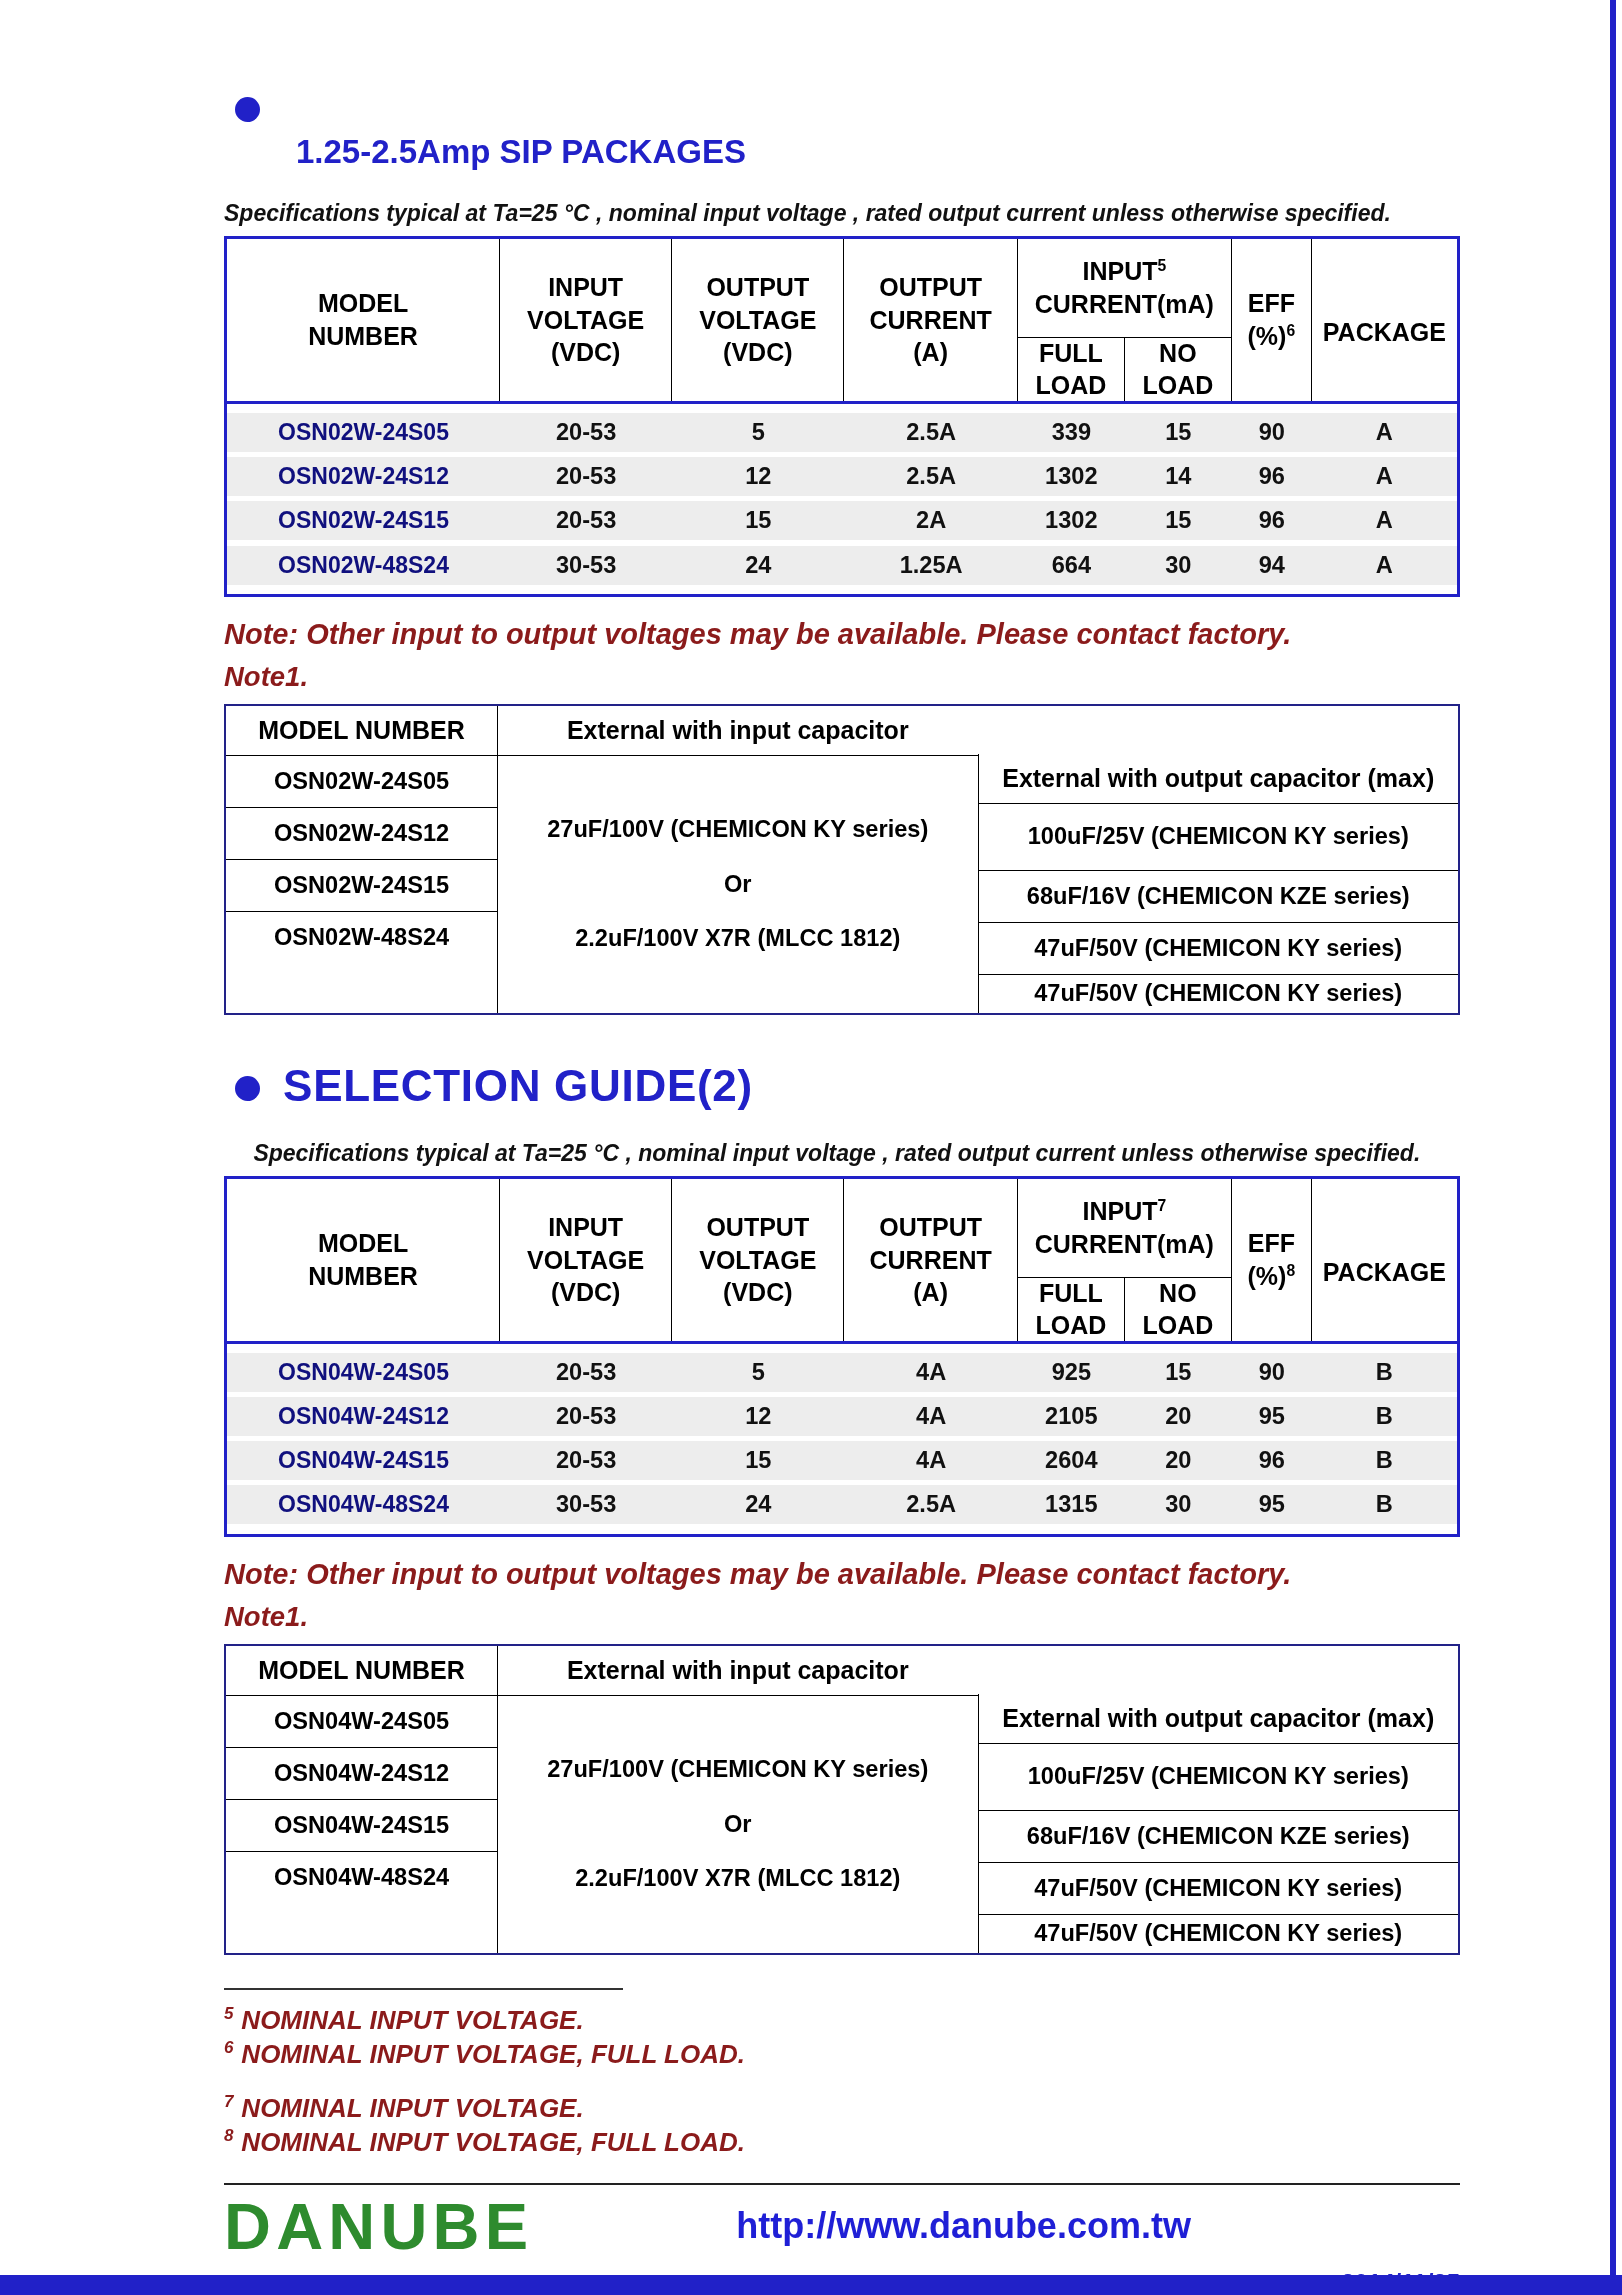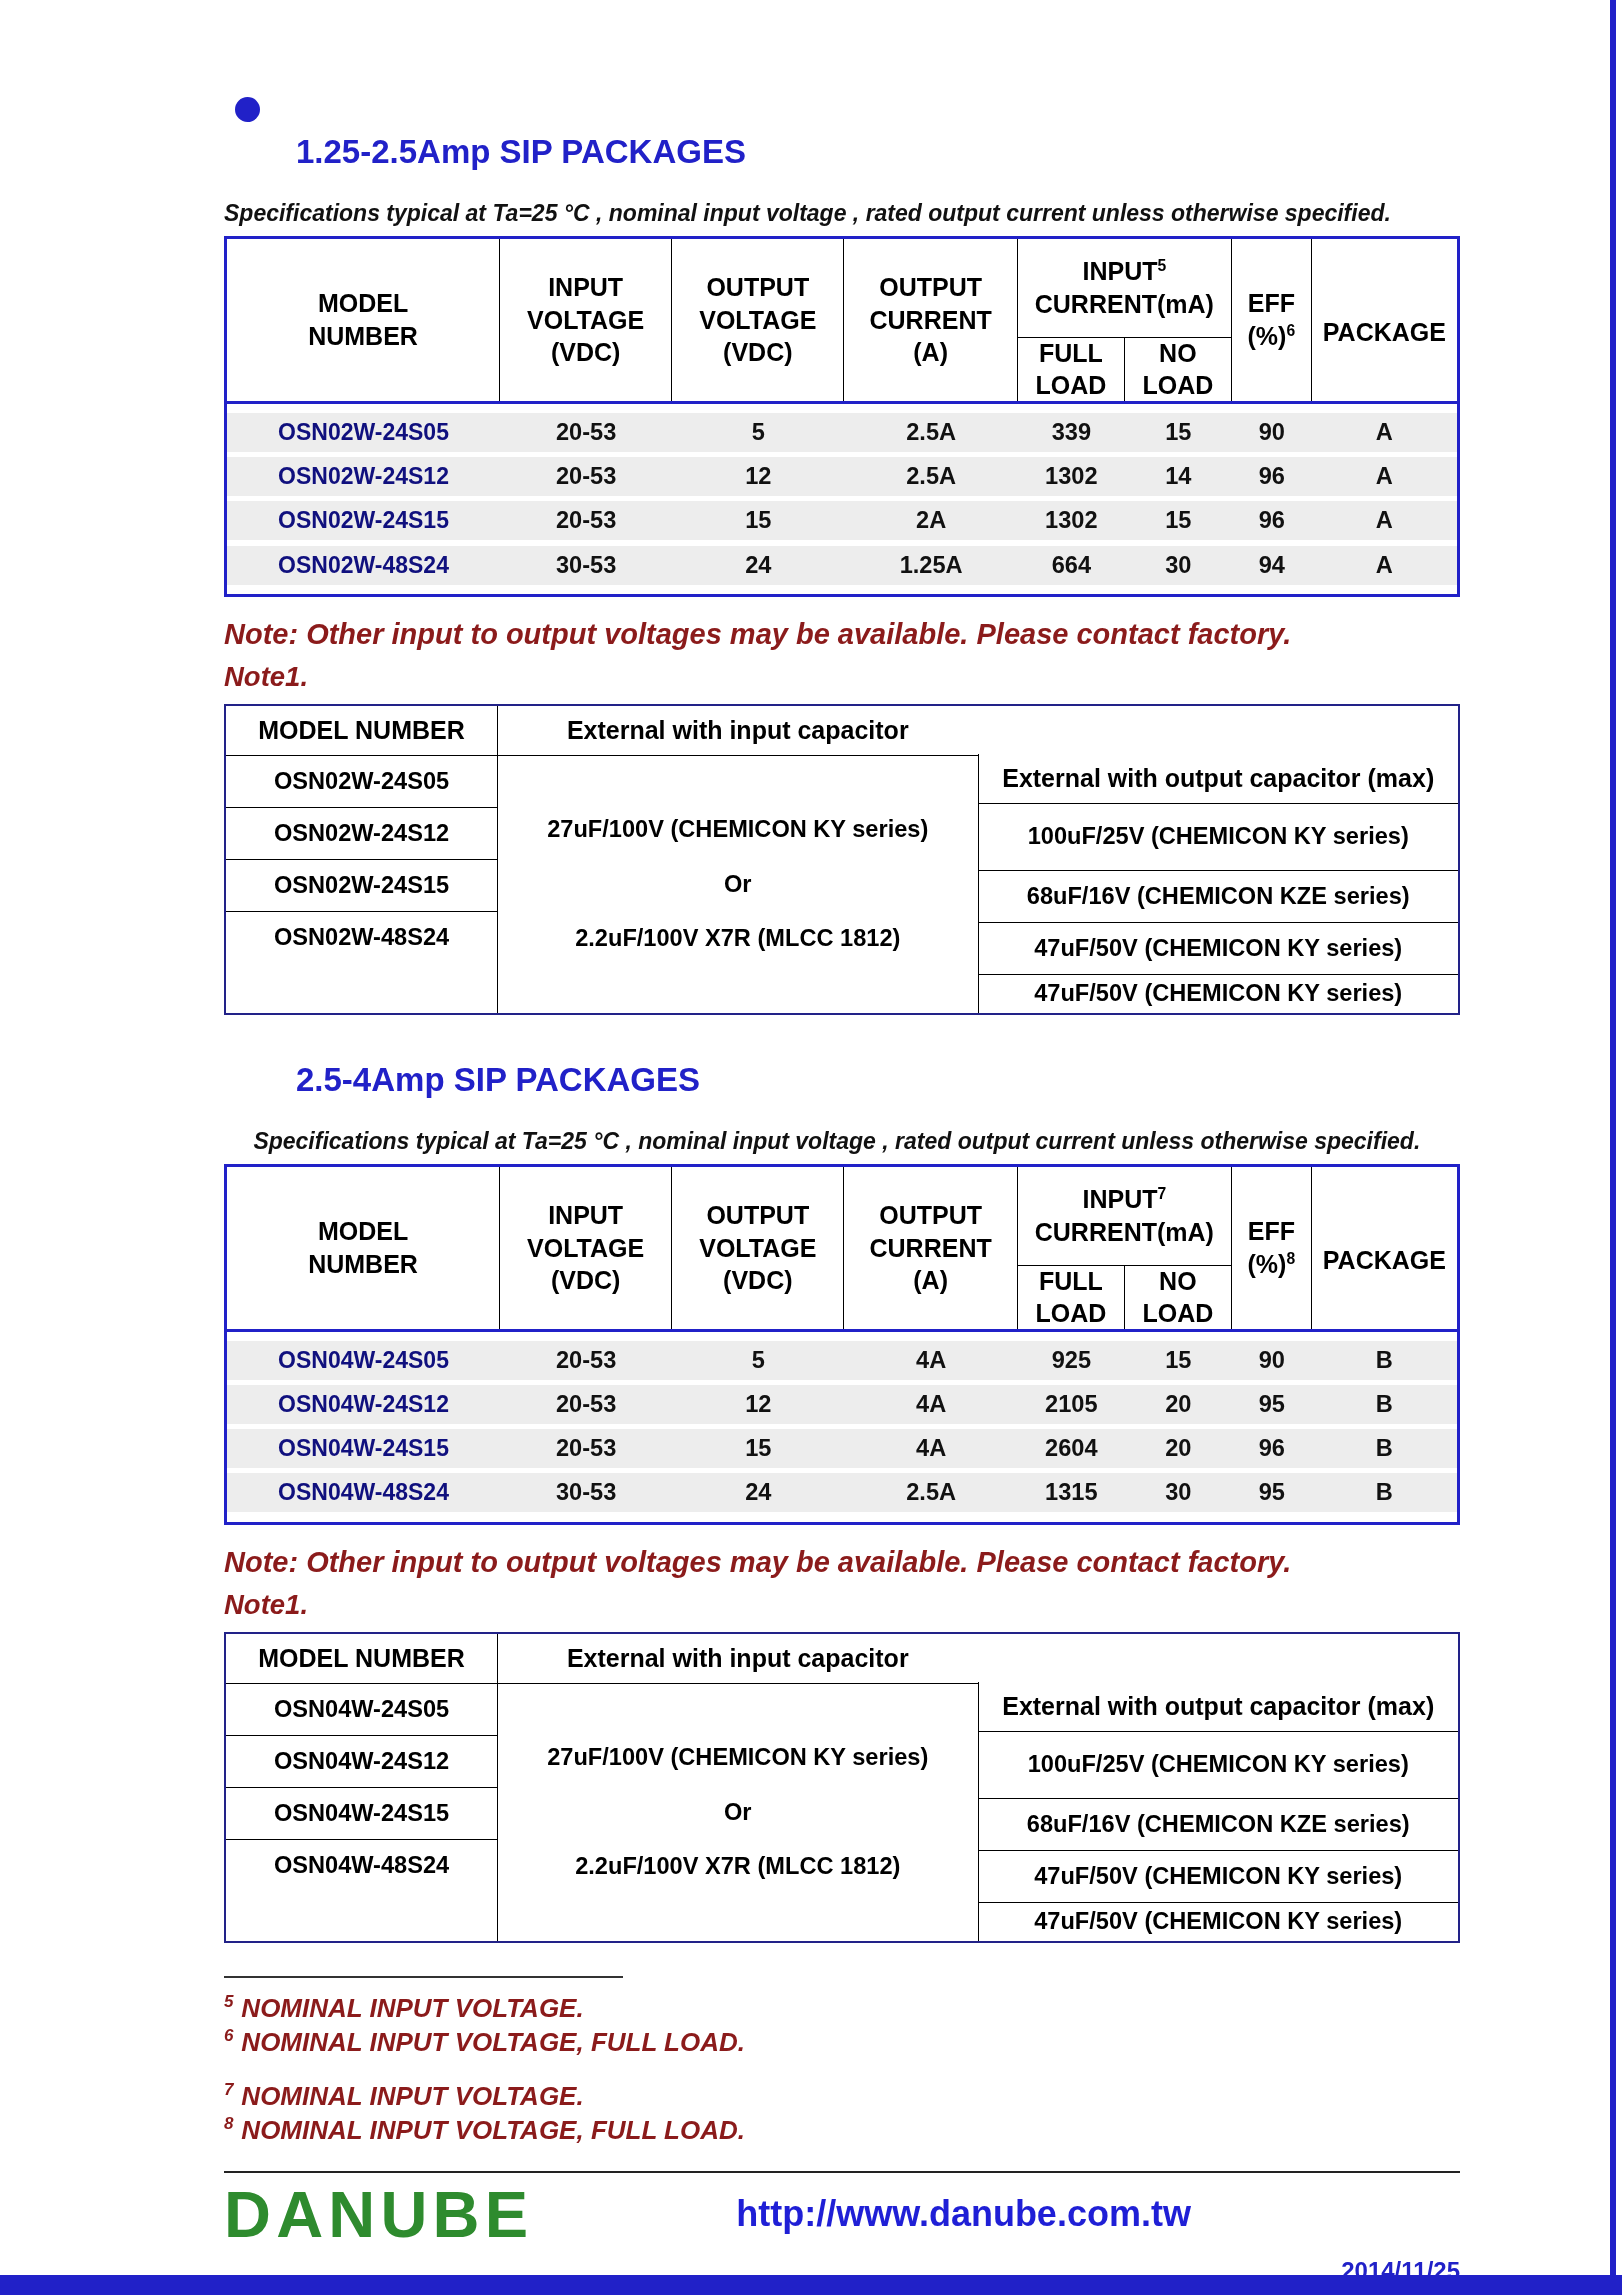--- a/index.html
+++ b/index.html
@@ -189,21 +189,24 @@
           <div class="chead">External with output capacitor (max)</div>
           <div class="ccell r1">100uF/25V (CHEMICON KY series)</div>
           <div class="ccell r2">68uF/16V (CHEMICON KZE series)</div>
           <div class="ccell r3">47uF/50V (CHEMICON KY series)</div>
           <div class="ccell r4">47uF/50V (CHEMICON KY series)</div>
         </div>
       </div>
     </div>
 
     <div class="section2">
-      <div class="subtitle">2.5-4Amp SIP PACKAGES</div>
+      <div class="h1row">
+        <span class="bullet"></span>
+        <span class="title">SELECTION GUIDE(2)</span>
+      </div>
       <div class="spec-note indent2">Specifications typical at Ta=25 °C , nominal input voltage , rated output current unless otherwise specified.</div>
 
       <div class="mtable">
         <div class="mhead gridcols">
           <div class="hcell cp1">MODEL
 NUMBER</div>
           <div class="hcell cp2">INPUT
 VOLTAGE
 (VDC)</div>
           <div class="hcell cp3">OUTPUT

